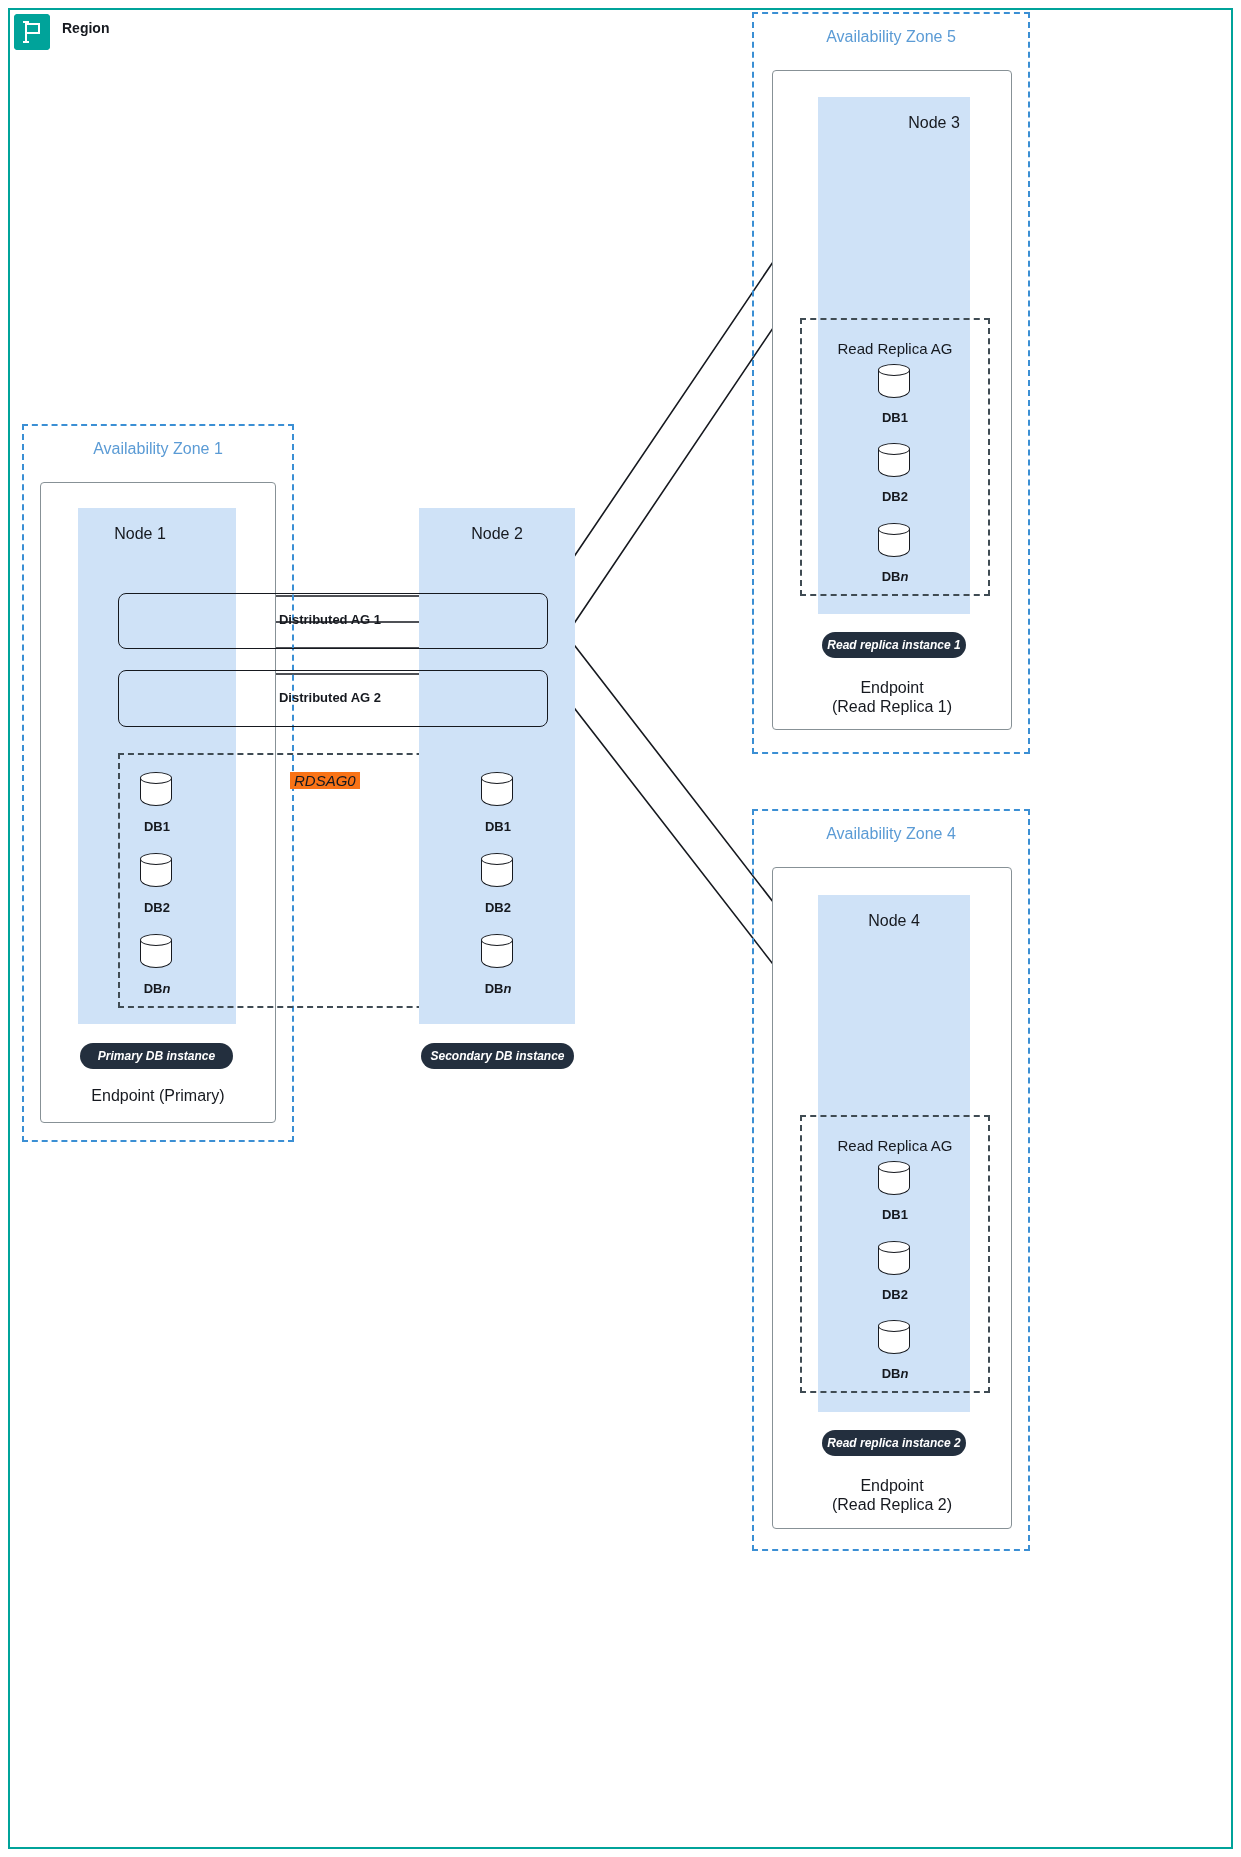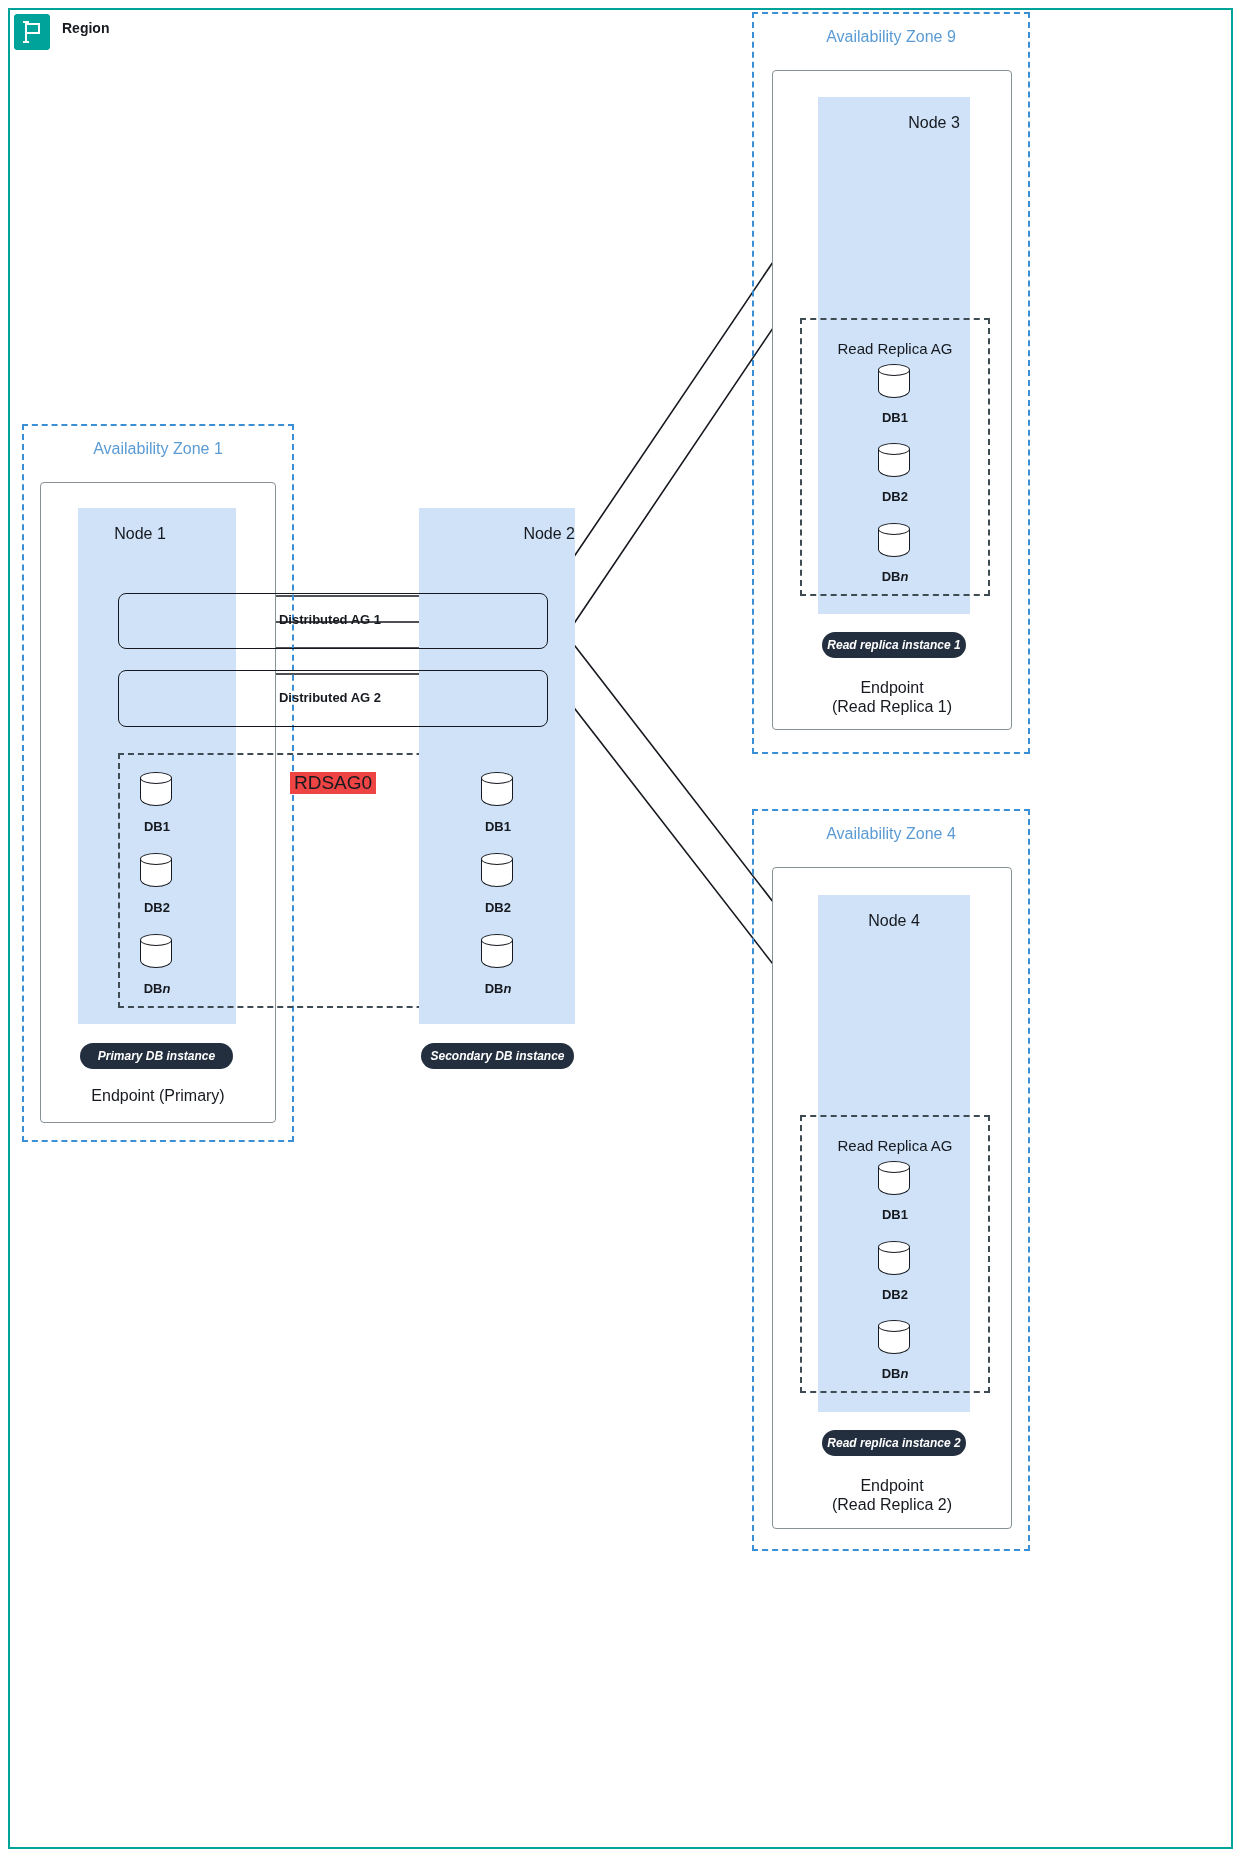--- a/index.html
+++ b/index.html
@@ -176,24 +176,25 @@
     position: absolute;
     font-size: 13px;
     font-weight: bold;
     color: #16191f;
     text-align: center;
   }
 
   
   .rdsag {
     position: absolute;
-    font-size: 19px;
-    color: #16191f;
-    background: #ef4444;
+    font-size: 15px;
+    color: #16191f;
+    background: #f97316;
     padding: 0 4px;
+    font-style: italic;
   }
 
   svg.links {
     position: absolute;
     left: 0;
     top: 0;
     width: 1241px;
     height: 1857px;
     pointer-events: none;
   }
@@ -245,21 +246,21 @@
   <div class="db" style="left:140px; top:934px;">
     <div class="cyl-body"></div>
       <div class="cyl-top"></div>
   </div>
   <div class="db-label" style="left:112px; top:981px;">DB<i>n</i></div>
 
   <div class="pill" style="left:80px; top:1043px; width:153px;">Primary DB instance</div>
   <div class="endpoint" style="left:40px; top:1086px; width:236px;">Endpoint (Primary)</div>
 
   <div class="node-col" style="left:419px; top:508px; width:156px; height:516px;"></div>
-  <div class="node-title" style="left:419px; top:525px; width:156px;text-align:right;">Node 2</div>
+  <div class="node-title" style="left:419px; top:525px; width:156px;">Node 2</div>
 
   <div class="db" style="left:481px; top:772px;">
     <div class="cyl-body"></div>
       <div class="cyl-top"></div>
   </div>
   <div class="db-label" style="left:453px; top:819px;">DB1</div>
   <div class="db" style="left:481px; top:853px;">
     <div class="cyl-body"></div>
       <div class="cyl-top"></div>
   </div>
@@ -272,21 +273,21 @@
 
   <div class="pill" style="left:421px; top:1043px; width:153px;">Secondary DB instance</div>
 
   <div class="dag" style="left:118px; top:593px; width:430px; height:56px;"></div>
   <div class="dag-label" style="left:190px; top:612px; width:280px;">Distributed AG 1</div>
 
   <div class="dag" style="left:118px; top:670px; width:430px; height:57px;"></div>
   <div class="dag-label" style="left:190px; top:690px; width:280px;">Distributed AG 2</div>
 
   <div class="az" style="left:752px; top:12px; width:278px; height:742px;">
-    <div class="az-title">Availability Zone 9</div>
+    <div class="az-title">Availability Zone 5</div>
   </div>
   <div class="node-box" style="left:772px; top:70px; width:240px; height:660px;"></div>
   <div class="node-col" style="left:818px; top:97px; width:152px; height:517px;"></div>
   <div class="node-title" style="left:818px; top:114px; width:152px;margin-left:40px;">Node 3</div>
 
   <div class="ag" style="left:800px; top:318px; width:190px; height:278px;">
     <div class="ag-title" style="top:20px;">Read Replica AG</div>
   </div>
   <div class="db" style="left:878px; top:364px;">
     <div class="cyl-body"></div>

